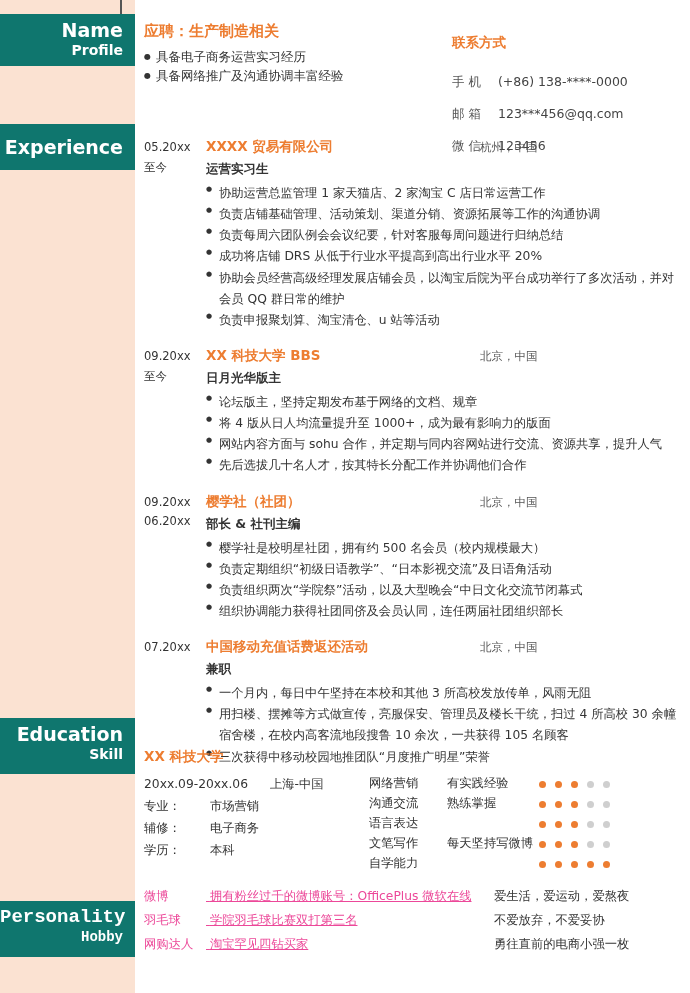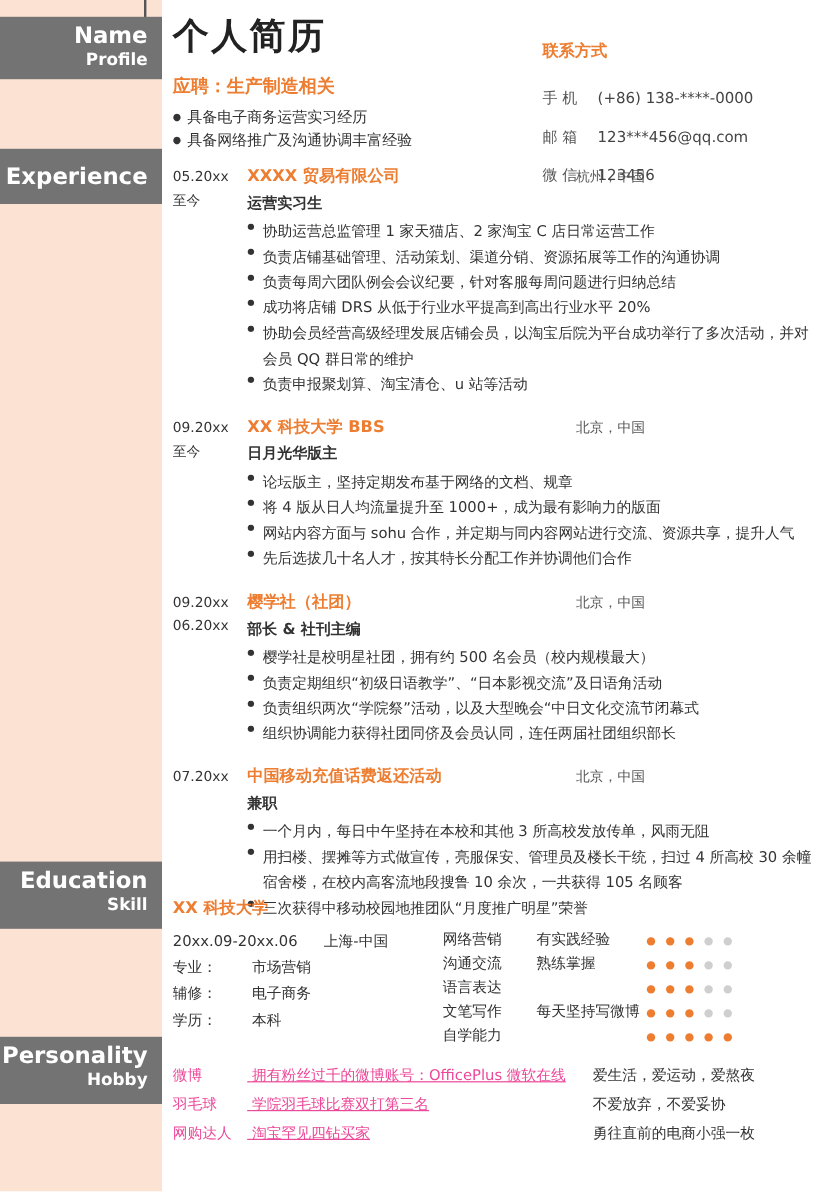--- a/index.html
+++ b/index.html
@@ -6,27 +6,27 @@
   body{
     width:690px;height:993px;
     background:#ffffff;
     font-family:"DejaVu Sans","Liberation Sans",sans-serif;
     font-size:12px;color:#333;
     position:relative;overflow:hidden;
   }
   
   .rail{position:absolute;left:0;top:0;width:135px;height:993px;background:#fbe2d2;}
   .rail-top-line{position:absolute;left:120px;top:0;width:2px;height:20px;background:#555;}
-  .sec-band{position:absolute;left:0;width:135px;background:#737373;color:#ffffff;}
+  .sec-band{position:absolute;left:0;width:135px;background:#0f766e;color:#ffffff;}
   .sec-band .cn{font-size:19px;font-weight:bold;text-align:right;padding-right:12px;line-height:1.15;}
   .sec-band .en{font-size:14px;font-weight:bold;text-align:right;padding-right:12px;line-height:1.2;}
   .band-name{top:14px;height:52px;padding-top:6px;box-sizing:border-box;}
   .band-exp{top:124px;height:46px;display:flex;align-items:center;justify-content:flex-end;}
   .band-edu{top:718px;height:56px;padding-top:6px;box-sizing:border-box;}
-  .band-per{top:864px;height:56px;padding-top:6px;box-sizing:border-box;}
+  .band-per{top:901px;height:56px;padding-top:6px;box-sizing:border-box;font-family:Liberation Mono, monospace;}
   .band-exp .en{padding-right:12px;font-size:19px;}
 
   
   .header{position:absolute;left:144px;top:10px;right:12px;}
   .title{font-size:30px;font-weight:bold;color:#222;letter-spacing:2px;}
   .apply{margin-top:12px;font-size:15px;font-weight:bold;color:#ed7d31;}
   .bullets-top{margin-top:6px;}
   .bullets-top div{font-size:12.5px;color:#333;line-height:1.55;}
   .bullets-top div::before{content:"\25CF";font-size:8px;vertical-align:2px;margin-right:5px;color:#333;}
 
@@ -91,21 +91,20 @@
   <div class="cn">Education</div>
   <div class="en">Skill</div>
 </div>
 
 <div class="sec-band band-per">
   <div class="cn">Personality</div>
   <div class="en">Hobby</div>
 </div>
 
 <div class="header">
-  <div class="title">个人简历</div>
   <div class="apply">应聘：生产制造相关</div>
   <div class="bullets-top">
     <div>具备电子商务运营实习经历</div>
     <div>具备网络推广及沟通协调丰富经验</div>
   </div>
 </div>
 
 <div class="contact">
   <div class="ct-title">联系方式</div>
   <div class="row">

